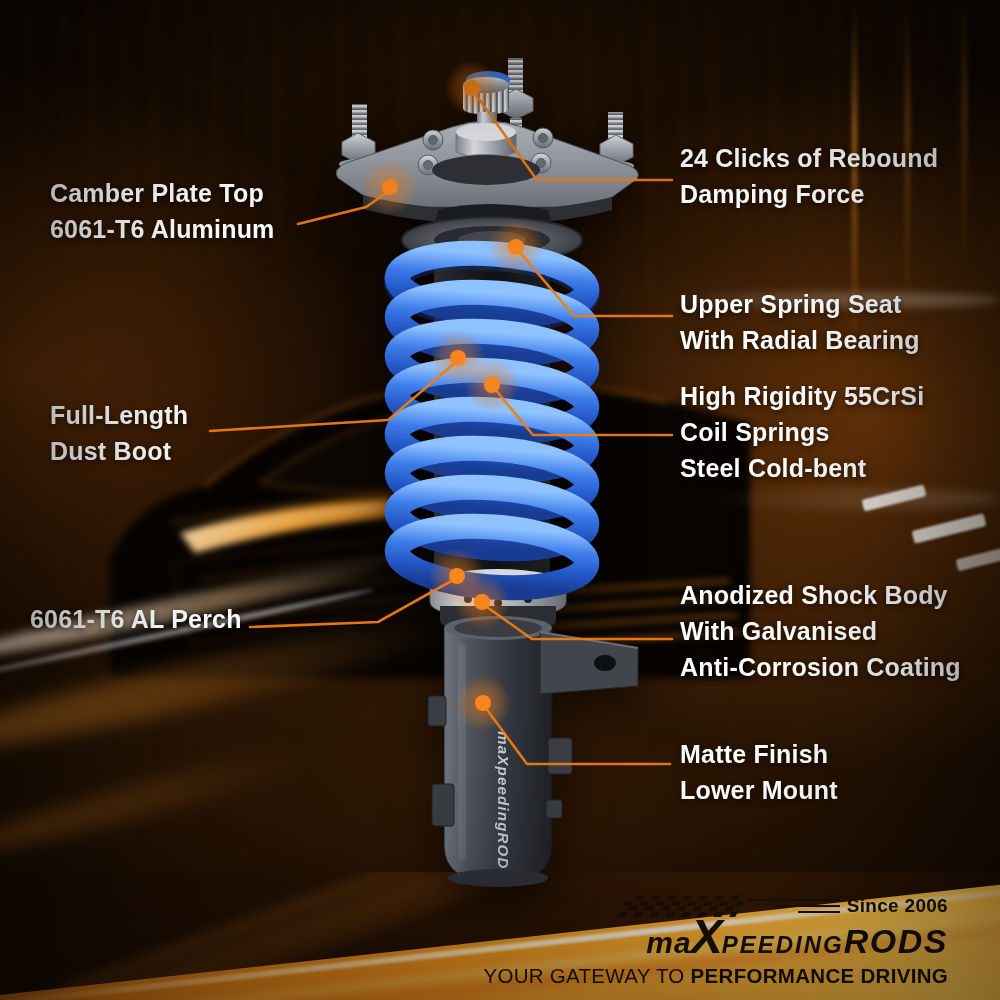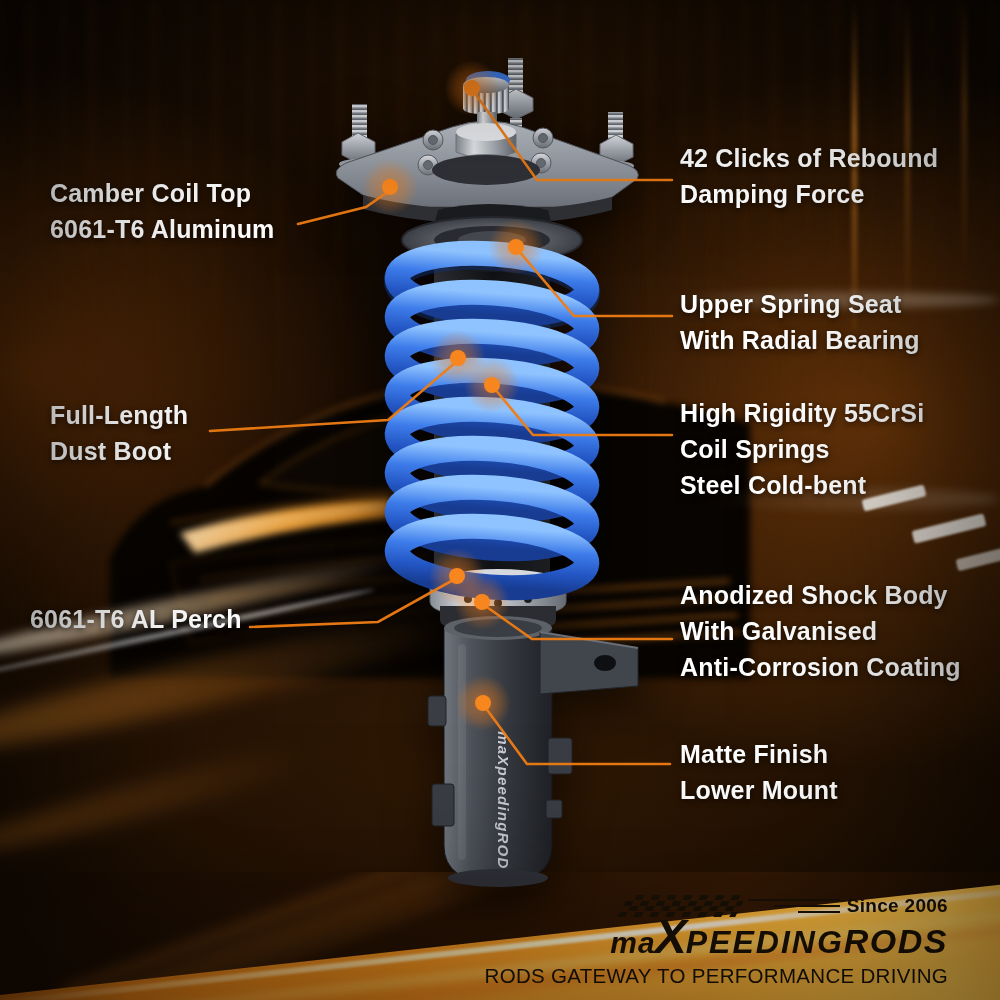--- a/index.html
+++ b/index.html
@@ -68,24 +68,24 @@
       background:repeating-conic-gradient(#1a1207 0% 25%, transparent 0% 50%) 0 0/16px 11px;}
   .speedlines{position:relative;width:92px;height:15px;display:inline-block;}
   .speedlines i{position:absolute;right:0;height:2.5px;background:#1a1207;display:block;}
   .speedlines i:nth-child(1){top:0;width:92px;} .speedlines i:nth-child(2){top:6px;width:66px;}
   .speedlines i:nth-child(3){top:12px;width:42px;}
   .since{font-size:19px;font-weight:bold;letter-spacing:.3px;text-align:right;}
   .wordmark{display:flex;justify-content:flex-end;align-items:baseline;font-style:italic;font-weight:bold;
       margin-top:1px;}
   .wm-ma{font-size:30px;letter-spacing:1px;text-align:center;}
   .wm-x{font-size:48px;line-height:.75;margin:0 -1px;}
-  .wm-mid{font-size:32px;text-transform:uppercase;letter-spacing:2px;}
+  .wm-mid{font-size:24px;text-transform:uppercase;letter-spacing:2px;}
   .wm-rods{font-size:34px;letter-spacing:1.5px;}
   .tagline{font-size:20.5px;margin-top:3px;letter-spacing:.3px;}
-  .tg-r{font-weight:normal;} .tg-b{font-weight:normal;}
+  .tg-r{font-weight:normal;} .tg-b{font-weight:bold;}
 </style>
 </head>
 <body>
 
 <div class="abs bg"></div>
 <div class="abs city"></div>
 <div class="abs bedge e1"></div>
 <div class="abs bedge e2"></div>
 <div class="abs bedge e3"></div>
 
@@ -323,36 +323,36 @@
         <circle cx="482" cy="602" r="8" fill="#f8861e"></circle>
       </g>
     <g>
         <circle cx="483" cy="703" r="28" fill="url(#gHalo)"></circle>
         <circle cx="483" cy="703" r="8" fill="#f8861e"></circle>
       </g>
   </g>
 </svg>
 
 <div class="callout" style="left:50px;top:175px">
-  <span class="cl">Camber Coil Top</span>
+  <span class="cl">Camber Plate Top</span>
   <span class="cl">6061-T6 Aluminum</span>
 </div>
 <div class="callout" style="left:680px;top:140px">
-  <span class="cl">42 Clicks of Rebound</span>
+  <span class="cl">24 Clicks of Rebound</span>
   <span class="cl">Damping Force</span>
 </div>
 <div class="callout" style="left:680px;top:286px">
   <span class="cl">Upper Spring Seat</span>
   <span class="cl">With Radial Bearing</span>
 </div>
 <div class="callout" style="left:50px;top:397px">
   <span class="cl">Full-Length</span>
   <span class="cl">Dust Boot</span>
 </div>
-<div class="callout" style="left:680px;top:395px">
+<div class="callout" style="left:680px;top:378px">
   <span class="cl">High Rigidity 55CrSi</span>
   <span class="cl">Coil Springs</span>
   <span class="cl">Steel Cold-bent</span>
 </div>
 <div class="callout" style="left:30px;top:601px">
   <span class="cl">6061-T6 AL Perch</span>
 </div>
 <div class="callout" style="left:680px;top:577px">
   <span class="cl">Anodized Shock Body</span>
   <span class="cl">With Galvanised</span>
@@ -373,18 +373,18 @@
       </span>
     <span class="since">Since 2006</span>
   </div>
   <div class="wordmark">
     <span class="wm-ma">ma</span>
       <span class="wm-x">X</span>
       <span class="wm-mid">peeding</span>
       <span class="wm-rods">RODS</span>
   </div>
   <div class="tagline">
-    <span class="tg-r">RODS GATEWAY TO</span>
+    <span class="tg-r">YOUR GATEWAY TO</span>
     <span class="tg-b">PERFORMANCE DRIVING</span>
   </div>
 </div>
 
 <div class="abs vignette"></div>
 
 </body></html>

